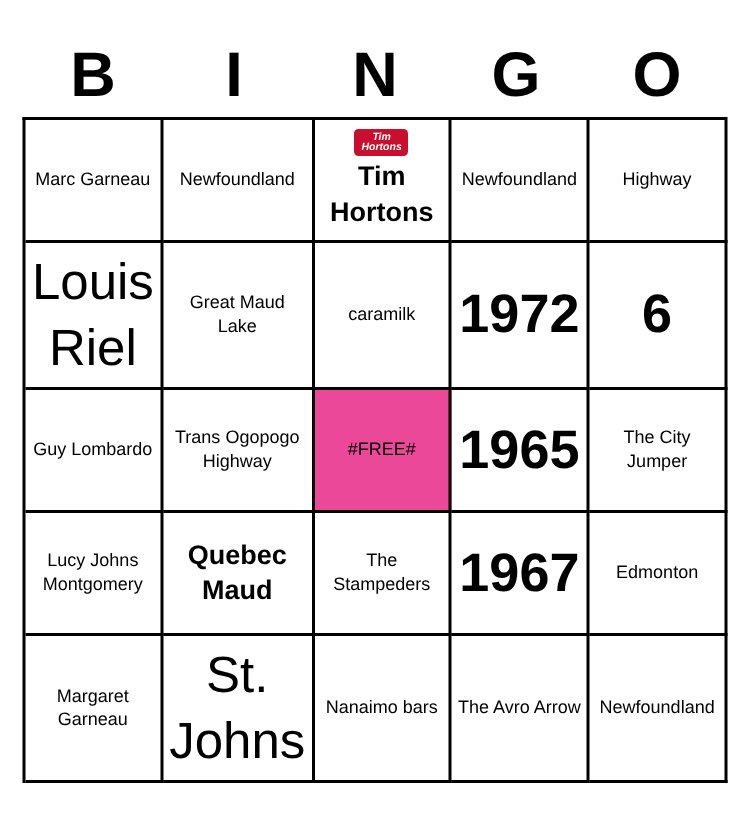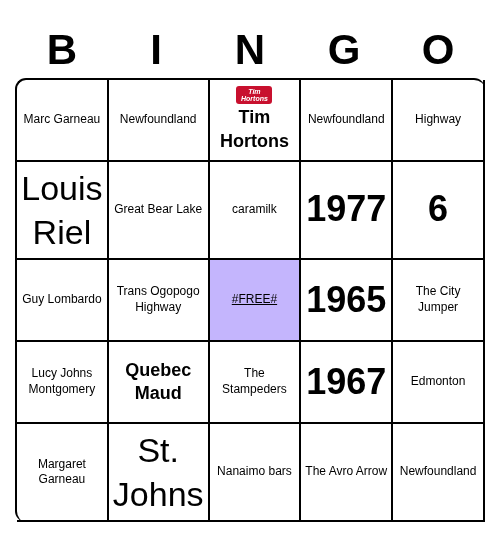--- a/index.html
+++ b/index.html
@@ -25,21 +25,20 @@
       font-size: 42px;
       font-weight: bold;
       padding: 4px 0;
       color: #000;
     }
     .bingo-grid {
       display: grid;
       grid-template-columns: repeat(5, 1fr);
       border-top: 2px solid #000;
       border-left: 2px solid #000;
-      border-radius: 11px;
     }
     .bingo-cell {
       border-right: 2px solid #000;
       border-bottom: 2px solid #000;
       min-height: 82px;
       display: flex;
       flex-direction: column;
       justify-content: center;
       align-items: center;
       text-align: center;
@@ -73,22 +72,21 @@
       justify-content: center;
       margin-bottom: 2px;
     }
     .tim-hortons-logo span {
       color: #fff;
       font-size: 7px;
       font-weight: bold;
       font-style: italic;
     }
     .free-cell {
-      background: #c4b5fd;
-      text-decoration: underline;
+      background: #ec4899;
     }
   </style>
 </head>
 <body>
 
 <div class="bingo-card">
   <div class="bingo-header">
   <div class="letter">B</div>
       <div class="letter">I</div>
       <div class="letter">N</div>
@@ -111,27 +109,27 @@
       <div class="bingo-cell">
         <span class="cell-text">Newfoundland</span>
       </div>
       <div class="bingo-cell">
         <span class="cell-text">Highway</span>
       </div>
       <div class="bingo-cell">
         <span class="cell-text large">Louis Riel</span>
       </div>
       <div class="bingo-cell">
-        <span class="cell-text">Great Bear Lake</span>
+        <span class="cell-text">Great Maud Lake</span>
       </div>
       <div class="bingo-cell">
         <span class="cell-text">caramilk</span>
       </div>
       <div class="bingo-cell">
-        <span class="cell-text xlarge">1977</span>
+        <span class="cell-text xlarge">1972</span>
       </div>
       <div class="bingo-cell">
         <span class="cell-text xlarge">6</span>
       </div>
       <div class="bingo-cell">
         <span class="cell-text">Guy Lombardo</span>
       </div>
       <div class="bingo-cell">
         <span class="cell-text">Trans Ogopogo Highway</span>
       </div>

